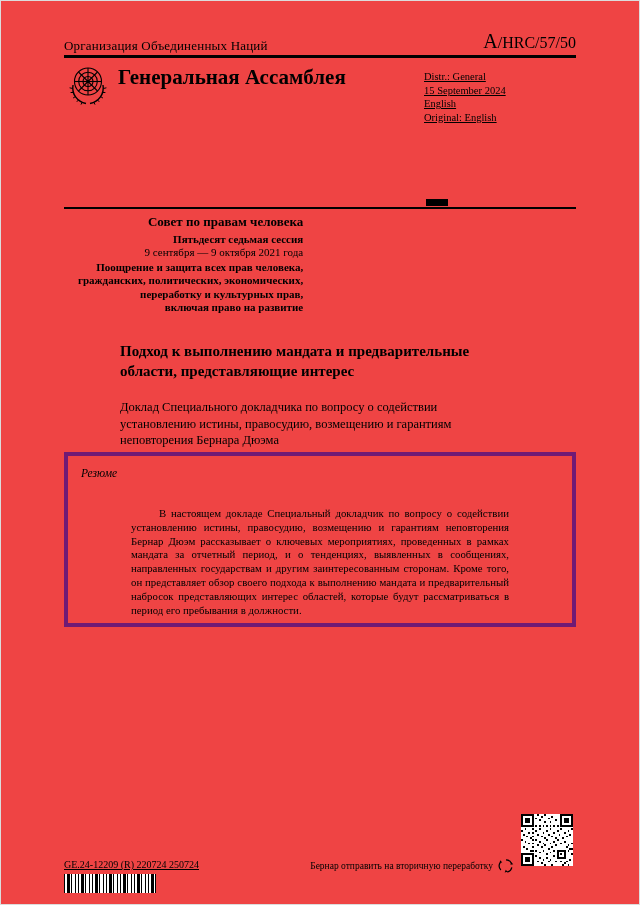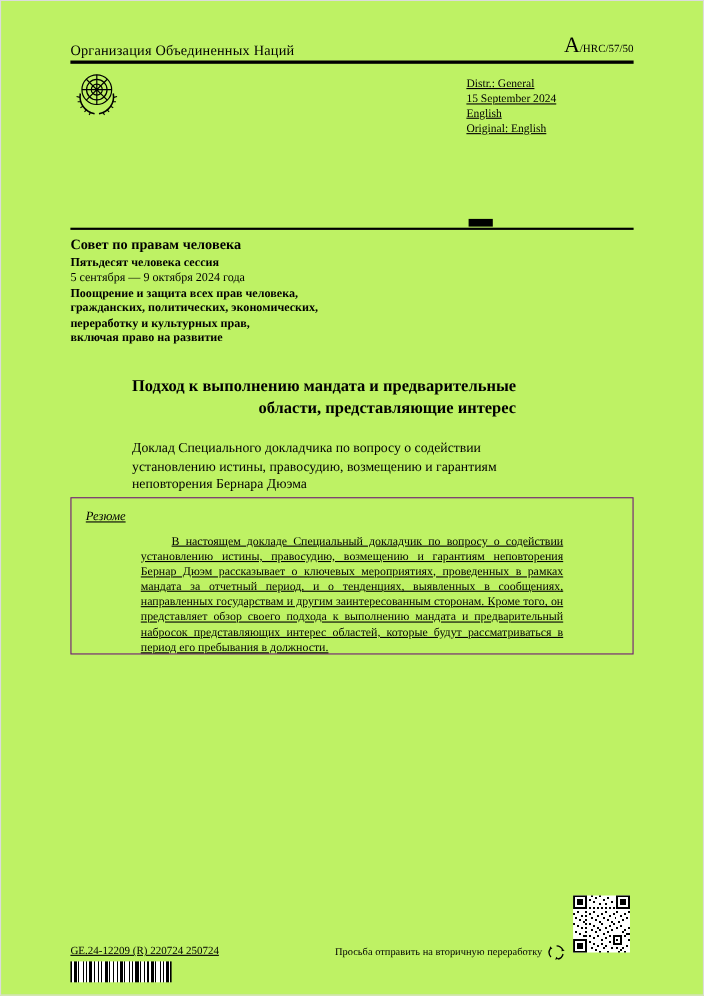--- a/index.html
+++ b/index.html
@@ -5,54 +5,54 @@
   * { box-sizing: border-box; margin: 0; padding: 0; }
   body {
     width: 640px; height: 905px;
     background: #f2f2f2;
     font-family: "Liberation Serif", "DejaVu Serif", serif;
     color: #000;
   }
   .page {
     position: relative;
     width: 640px; height: 905px;
-    background: #bef264;
+    background: #ef4444;
     overflow: hidden;
     box-shadow: inset 0 0 0 1px #dcdcdc;
   }
   .abs { position: absolute; }
   .pre { white-space: pre-line; }
 
   .org-name { left: 64px; top: 38px; font-size: 13px; letter-spacing: .2px; }
   .doc-symbol { right: 64px; top: 30px; text-align: right; }
   .sym-letter { font-size: 20px; }
-  .sym-rest { font-size: 10px; }
+  .sym-rest { font-size: 16px; }
 
   .rule-top { left: 64px; top: 55px; width: 512px; height: 3px; background: #000; }
 
   .emblem { left: 64px; top: 61px; width: 48px; height: 48px; }
   .assembly-title { left: 118px; top: 65px; font-size: 21px; font-weight: bold; }
 
   .distr-block { left: 424px; top: 70px; font-size: 10.5px; line-height: 13.5px; text-decoration: underline; }
 
   .placement-mark { left: 426px; top: 199px; width: 22px; height: 7px; background: #000; }
   .rule-mid { left: 64px; top: 207px; width: 512px; height: 2px; background: #000; }
 
-  .session-block { left: 64px; top: 215px; font-size: 11px; line-height: 13.5px; }
+  .session-block { left: 78px; top: 215px; font-size: 11px; line-height: 13.5px; text-align: right; }
   .council { font-size: 13px; font-weight: bold; margin-bottom: 4px; }
   .session-line { font-weight: bold; }
   .agenda-title { font-weight: bold; margin-top: 1px; }
 
-  .report-title { left: 120px; top: 341px; font-size: 15px; font-weight: bold; line-height: 20px; text-align: right; }
+  .report-title { left: 120px; top: 341px; font-size: 15px; font-weight: bold; line-height: 20px; }
   .report-subtitle { left: 120px; top: 399px; font-size: 12.5px; font-weight: normal; line-height: 16.5px; }
 
-  .summary-box { left: 64px; top: 452px; width: 512px; height: 143px; border: 1px solid #701a75; text-decoration: underline; }
+  .summary-box { left: 64px; top: 452px; width: 512px; height: 175px; border: 4px solid #701a75; }
   .summary-label { margin: 11px 0 0 13px; font-style: italic; font-size: 11.5px; }
   .summary-text {
-    margin: 10px 63px 0 63px;
+    margin: 28px 63px 0 63px;
     font-size: 10.8px; line-height: 13.8px;
     text-align: justify; text-indent: 28px;
   }
 
   .ge-ref { left: 64px; top: 859px; font-size: 10px; text-decoration: underline; }
   .barcode {
     left: 64px; top: 874px; width: 92px; height: 19px;
     background: repeating-linear-gradient(90deg,
       #000 0 1px, #fff 1px 3px, #000 3px 6px, #fff 6px 7px,
       #000 7px 8px, #fff 8px 11px, #000 11px 12px, #fff 12px 14px);
@@ -102,34 +102,35 @@
         <line x1="14.6" y1="38.8" x2="12.8" y2="40.8"></line>
         <line x1="18.2" y1="41.2" x2="17" y2="43.6"></line>
         <line x1="39.4" y1="27.5" x2="42.4" y2="26.8"></line>
         <line x1="38.4" y1="31.5" x2="41.4" y2="31.5"></line>
         <line x1="36.4" y1="35.5" x2="38.9" y2="37"></line>
         <line x1="33.4" y1="38.8" x2="35.2" y2="40.8"></line>
         <line x1="29.8" y1="41.2" x2="31" y2="43.6"></line>
       </g>
     </svg>
   </div>
+  <div class="abs assembly-title">Генеральная Ассамблея</div>
   <div class="abs distr-block">
     <div>Distr.: General</div>
     <div>15 September 2024</div>
     <div>English</div>
     <div>Original: English</div>
   </div>
 
   <div class="abs placement-mark"></div>
   <div class="abs rule-mid"></div>
 
   <div class="abs session-block">
     <div class="council">Совет по правам человека</div>
-    <div class="session-line">Пятьдесят человека сессия</div>
-    <div>5 сентября — 9 октября 2024 года</div>
+    <div class="session-line">Пятьдесят седьмая сессия</div>
+    <div>9 сентября — 9 октября 2021 года</div>
     <div class="agenda-title pre">Поощрение и защита всех прав человека,
 гражданских, политических, экономических,
 переработку и культурных прав,
 включая право на развитие</div>
   </div>
 
   <div class="abs report-title pre">Подход к выполнению мандата и предварительные
 области, представляющие интерес</div>
   <div class="abs report-subtitle pre">Доклад Специального докладчика по вопросу о содействии
 установлению истины, правосудию, возмещению и гарантиям
@@ -260,21 +261,21 @@
           <rect x="26" y="28" width="1" height="1"></rect>
           <rect x="22" y="26" width="1" height="1"></rect>
           <rect x="23" y="28" width="1" height="1"></rect>
           <rect x="24" y="27" width="1" height="1"></rect>
           <rect x="28" y="19" width="1" height="1"></rect>
       </g>
     </svg>
   </div>
 
   <div class="abs recycle-row">
-    <span>Просьба отправить на вторичную переработку</span>
+    <span>Бернар отправить на вторичную переработку</span>
     <span class="recycle-icon">
       <svg viewBox="0 0 20 20" width="16" height="16">
         <g fill="none" stroke="#000" stroke-width="1.5">
           <path d="M10 2.4 a7.6 7.6 0 0 1 6.9 4.6"></path>
           <path d="M17.3 11.6 a7.6 7.6 0 0 1 -6 5.9"></path>
           <path d="M3.6 15 a7.6 7.6 0 0 1 -0.9 -9.2"></path>
         </g>
         <g fill="#000">
           <path d="M16.5 5.2 l2.6 2.6 -3.6 0.6 z"></path>
           <path d="M11.9 17.1 l-3.5 1 1.3 -3.4 z"></path>

